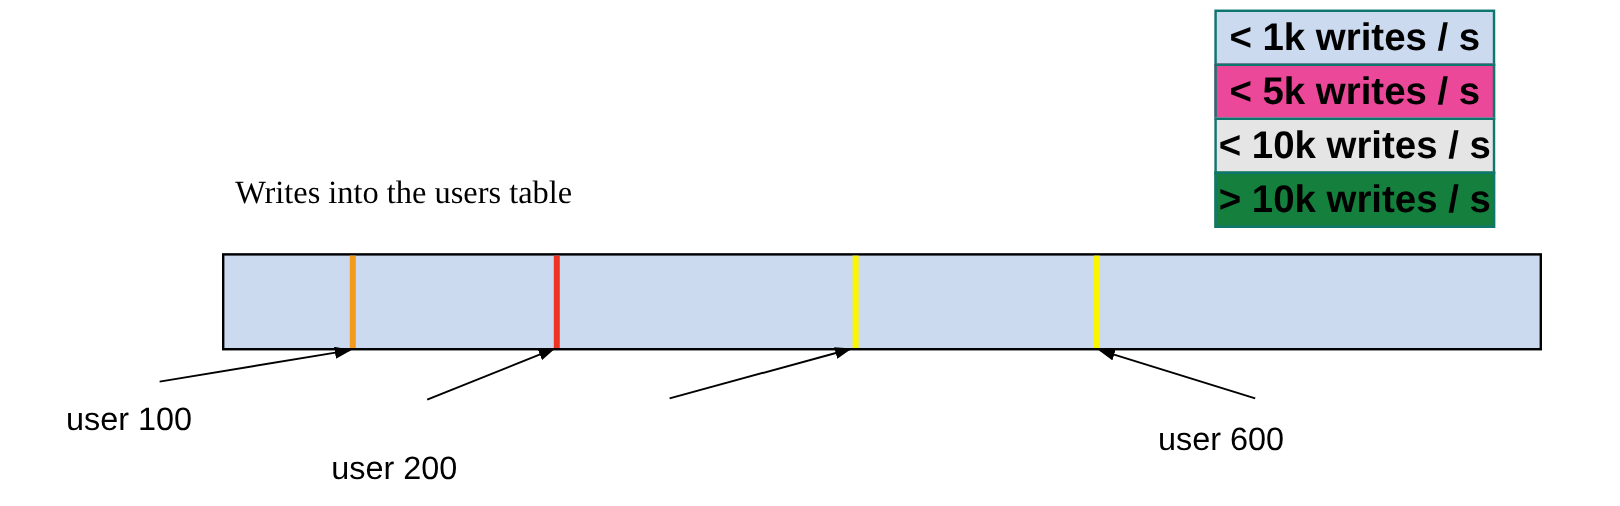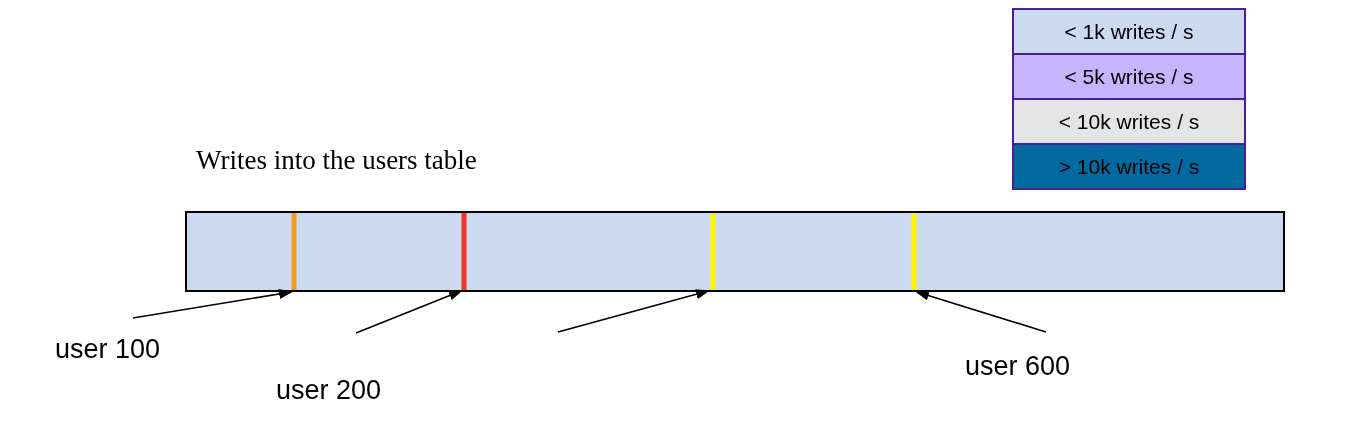--- a/index.html
+++ b/index.html
@@ -28,28 +28,29 @@
   .legend {
     position: absolute;
     left: 1012px;
     top: 8px;
     width: 234px;
   }
   .legend-row {
     box-sizing: border-box;
     width: 234px;
     height: 47px;
-    border: 2px solid #4c1d95;
+    border: 2px solid #0f766e;
     margin-top: -2px;
     display: flex;
     align-items: center;
     justify-content: center;
-    font-size: 21px;
+    font-size: 32px;
     color: #000000;
     white-space: nowrap;
+    font-weight: bold;
   }
   .legend-row:first-child { margin-top: 0; }
   .bar {
     position: absolute;
     box-sizing: border-box;
     left: 185px;
     top: 211px;
     width: 1100px;
     height: 81px;
     border: 2px solid #000000;
@@ -81,27 +82,27 @@
 <body>
 
 <div class="canvas">
 
   <div class="title">Writes into the users table</div>
 
   <div class="legend" id="legend">
       <div class="legend-row" style="background: rgb(203, 218, 239);">
         <span>&lt; 1k writes / s</span>
       </div>
-      <div class="legend-row" style="background: #c4b5fd; align-items: center;">
+      <div class="legend-row" style="background: #ec4899; align-items: center;">
         <span>&lt; 5k writes / s</span>
       </div>
       <div class="legend-row" style="background: #e5e5e5;">
         <span>&lt; 10k writes / s</span>
       </div>
-      <div class="legend-row" style="background: #0369a1;">
+      <div class="legend-row" style="background: #15803d;">
         <span>&gt; 10k writes / s</span>
       </div>
     </div>
 
   <div class="bar" id="bar" style="background: rgb(203, 218, 239); border-color: rgb(0, 0, 0);">
       <div class="marker-line" style="left: 9.8%; background: rgb(244, 155, 30);"></div>
       <div class="marker-line" style="left: 25.3%; background: rgb(238, 53, 36);"></div>
       <div class="marker-line" style="left: 48%; background: rgb(251, 245, 1);"></div>
       <div class="marker-line" style="left: 66.3%; background: rgb(251, 245, 1);"></div>
     </div>

